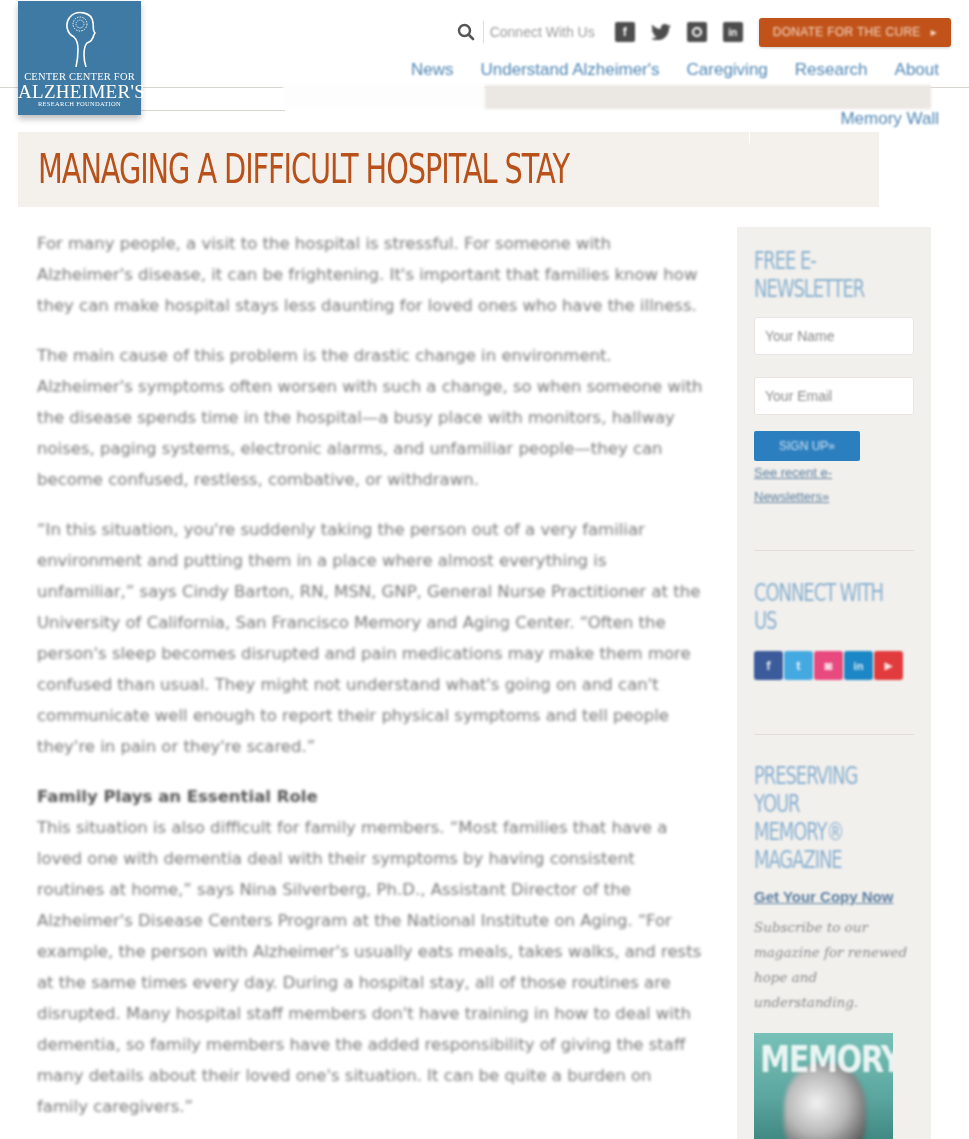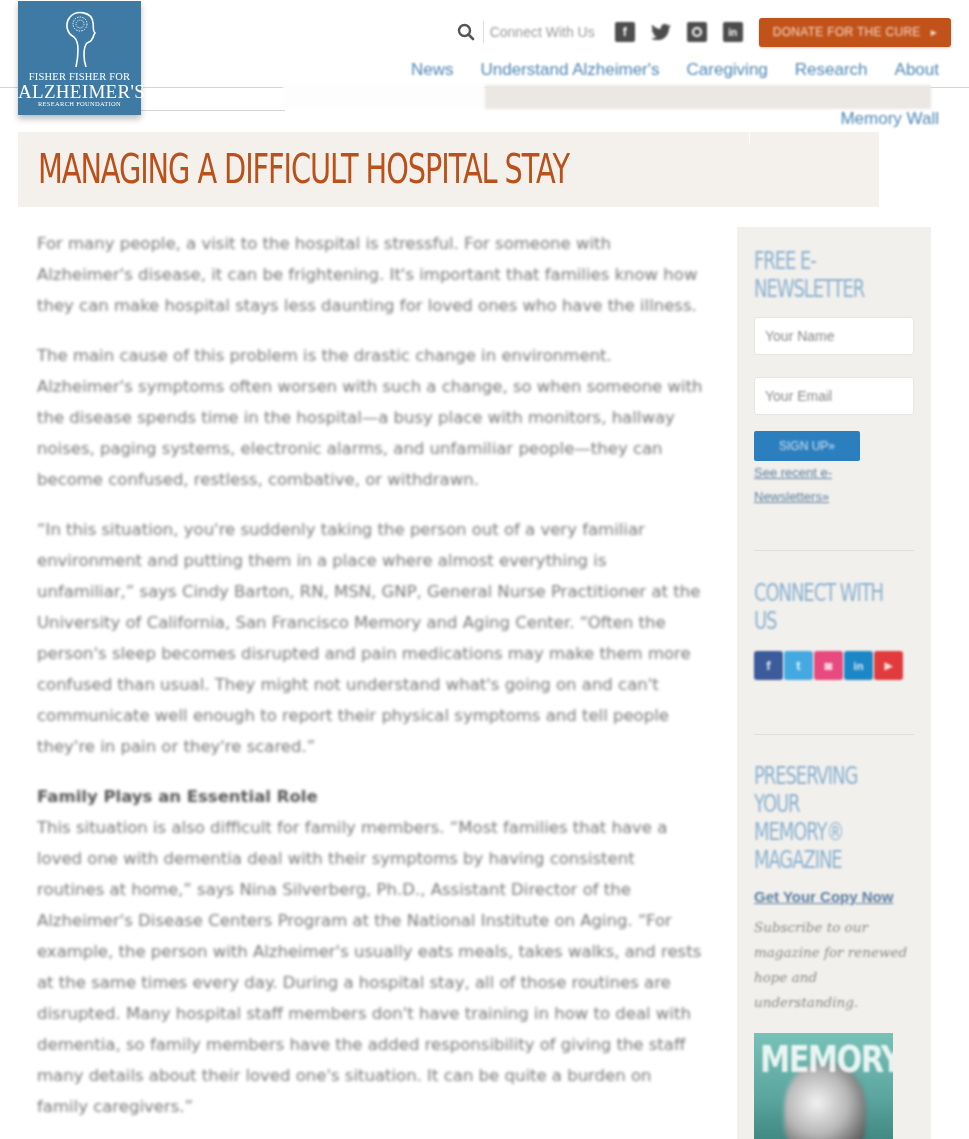--- a/index.html
+++ b/index.html
@@ -64,21 +64,21 @@
 <div class="hdr-line" style="top:87px;"></div>
 <div class="hdr-line" style="top:110px; left:140px; right:auto; width:145px;"></div>
 
 <div class="logo">
   <svg class="head" viewBox="0 0 36 56">
     <path d="M8 6 C14 -1 30 0 31 12 C32 16 30 19 33 22 C31 24 32 26 30 28 C30 30 27 31 25 32 C23 34 22 38 22 44 C22 49 23 53 24 56" fill="none" stroke="#fff" stroke-width="1.6"></path>
     <path d="M8 6 C3 12 4 22 12 26 C14 28 16 32 16 38 C16 46 15 52 14 56" fill="none" stroke="#fff" stroke-width="1.6"></path>
     <circle cx="18" cy="13" r="7" fill="none" stroke="#fff" stroke-width="1" stroke-dasharray="1.5 1.2"></circle>
     <circle cx="18" cy="13" r="4" fill="none" stroke="#fff" stroke-width="0.9" stroke-dasharray="1.2 1"></circle>
   </svg>
-  <div class="l1">FISHER FISHER FOR</div>
+  <div class="l1">CENTER CENTER FOR</div>
   <div class="l2">ALZHEIMER'S</div>
   <div class="l3">RESEARCH FOUNDATION</div>
 </div>
 
 <div class="topbar">
   <svg class="search-ic" viewBox="0 0 18 18" style="filter:blur(0.7px)">
     <circle cx="7.5" cy="7.5" r="5.5" fill="none" stroke="#555" stroke-width="2.4"></circle>
     <line x1="11.5" y1="11.5" x2="16" y2="16" stroke="#555" stroke-width="2.6" stroke-linecap="round"></line>
   </svg>
   <div class="divider-v"></div>

